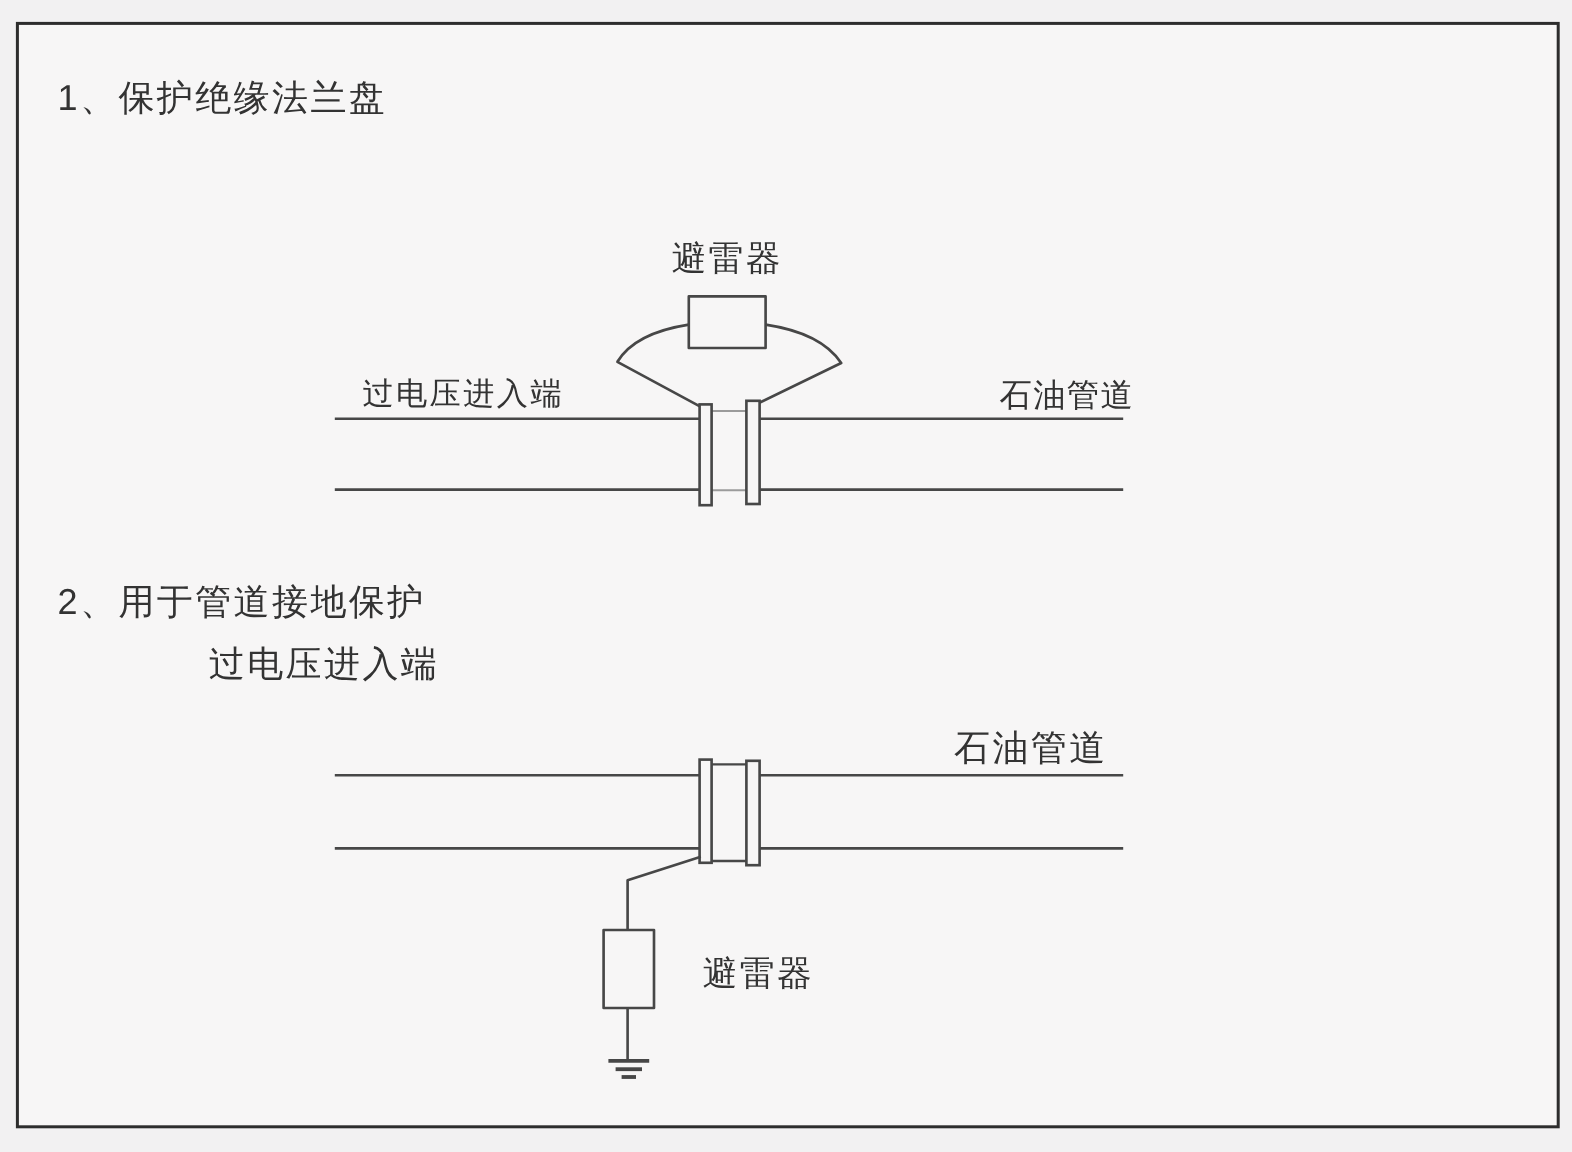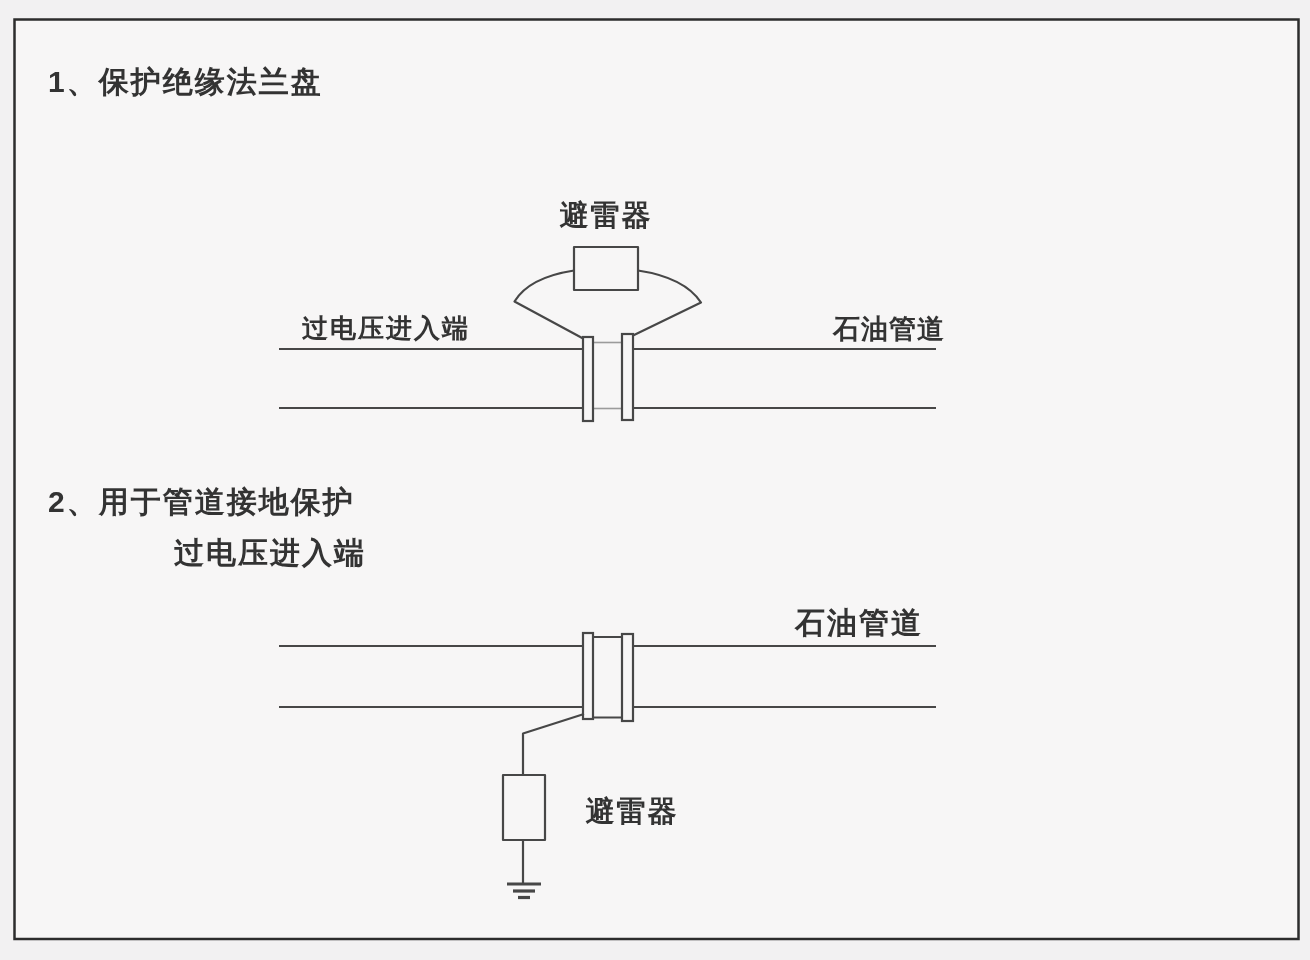--- a/index.html
+++ b/index.html
@@ -10,21 +10,21 @@
     --rail:#9b9b9b;
     --text:#333333;
   }
   html,body{margin:0;padding:0;}
   body{
     width:1310px;height:960px;
     background:var(--background);
     font-family:"Liberation Sans", sans-serif;
     overflow:hidden;
   }
-  .stage{position:relative;width:1146px;height:960px;font-weight:bold;}
+  .stage{position:relative;width:1146px;height:960px;}
   svg{display:block;position:absolute;left:0;top:0;}
   .panel-frame{fill:var(--panel);stroke:var(--border);stroke-width:2.5;}
   .pipe{stroke:var(--line);stroke-width:2.2;fill:none;}
   .shape{stroke:var(--line);stroke-width:2.2;fill:none;stroke-linejoin:round;}
   .bar{stroke:var(--line);stroke-width:2.2;fill:var(--panel);}
   .rail-light{stroke:var(--rail);stroke-width:1.6;fill:none;}
   .rail-dark{stroke:var(--line);stroke-width:2;fill:none;}
   .gnd{stroke:var(--line);stroke-width:3.2;fill:none;stroke-linecap:butt;}
   text{fill:var(--text);}
   .heading{font-size:30px;letter-spacing:2px;}

